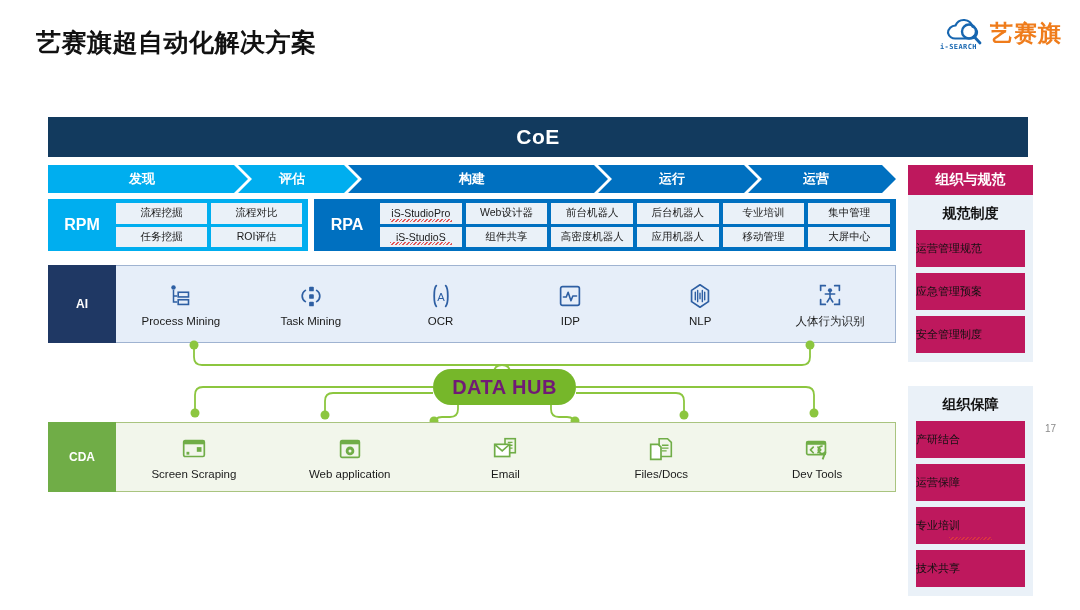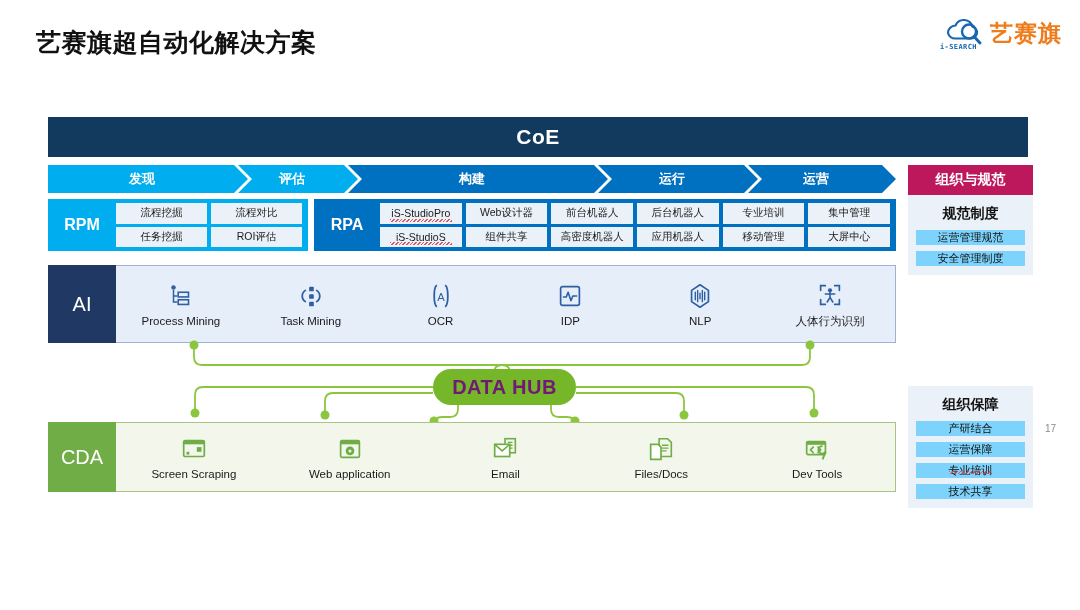--- a/index.html
+++ b/index.html
@@ -78,21 +78,21 @@
     background-image: repeating-linear-gradient(135deg, #e03b3b 0 1.3px, transparent 1.3px 2.6px);
     opacity: .85;
   }
 
   
   .band { position: absolute; display: flex; align-items: stretch; }
   .band.ai  { left: 0; top: 148px; width: 848px; height: 78px; }
   .band.cda { left: 0; top: 305px; width: 848px; height: 70px; }
   .band-label {
     width: 68px; display: flex; align-items: center; justify-content: center;
-    color: #fff; font-weight: normal; font-size: 20px;
+    color: #fff; font-weight: bold; font-size: 12px;
   }
   .band.ai  .band-label { background: #1F3864; }
   .band.cda .band-label { background: #70AD47; }
   .band-body { flex: 1; display: flex; align-items: center; }
   .band.ai  .band-body { background: #E6EEF9; border: 1px solid #9FB3D1; border-left: none; }
   .band.cda .band-body { background: #F2F6EB; border: 1px solid #A9C47F; border-left: none; }
   .cell {
     flex: 1; display: flex; flex-direction: column; align-items: center;
     justify-content: center; gap: 4px;
   }
@@ -118,22 +118,22 @@
     height: 30px; background: #be185d; color: #fff;
     display: flex; align-items: center; justify-content: center;
     font-size: 14px; font-weight: bold;
   }
   .rail-box { background: #EAF1F8; padding: 7px 8px 9px; }
   .rail-title {
     text-align: center; font-size: 14px; font-weight: bold; color: #111;
     padding: 3px 0 7px;
   }
   .rail-item {
-    background: #7dd3fc; color: #111; font-size: 11px;
-    text-align: center; padding: 0 0; margin-bottom: 6px;
+    background: #be185d; color: #111; font-size: 11px;
+    padding: 11px 0; margin-bottom: 6px;
   }
   .rail-item:last-child { margin-bottom: 0; }
   .rail-item.uline { position: relative; }
   .rail-item.uline::after {
     content: ""; position: absolute; left: 30%; right: 30%; bottom: 4px; height: 3px;
     background-image: repeating-linear-gradient(135deg, #e03b3b 0 1.3px, transparent 1.3px 2.6px);
     opacity: .8;
   }
 </style>
 </head>
@@ -337,20 +337,21 @@
           <span class="cap">Dev Tools</span>
         </div>
       </div>
     </div>
 
     <div class="rail top">
       <div class="rail-head">组织与规范</div>
       <div class="rail-box">
         <div class="rail-title">规范制度</div>
         <div class="rail-item">运营管理规范</div>
+        <div class="rail-item">应急管理预案</div>
         <div class="rail-item">安全管理制度</div>
       </div>
     </div>
 
     <div class="rail bot">
       <div class="rail-box">
         <div class="rail-title">组织保障</div>
         <div class="rail-item">产研结合</div>
         <div class="rail-item">运营保障</div>
         <div class="rail-item uline">专业培训</div>

